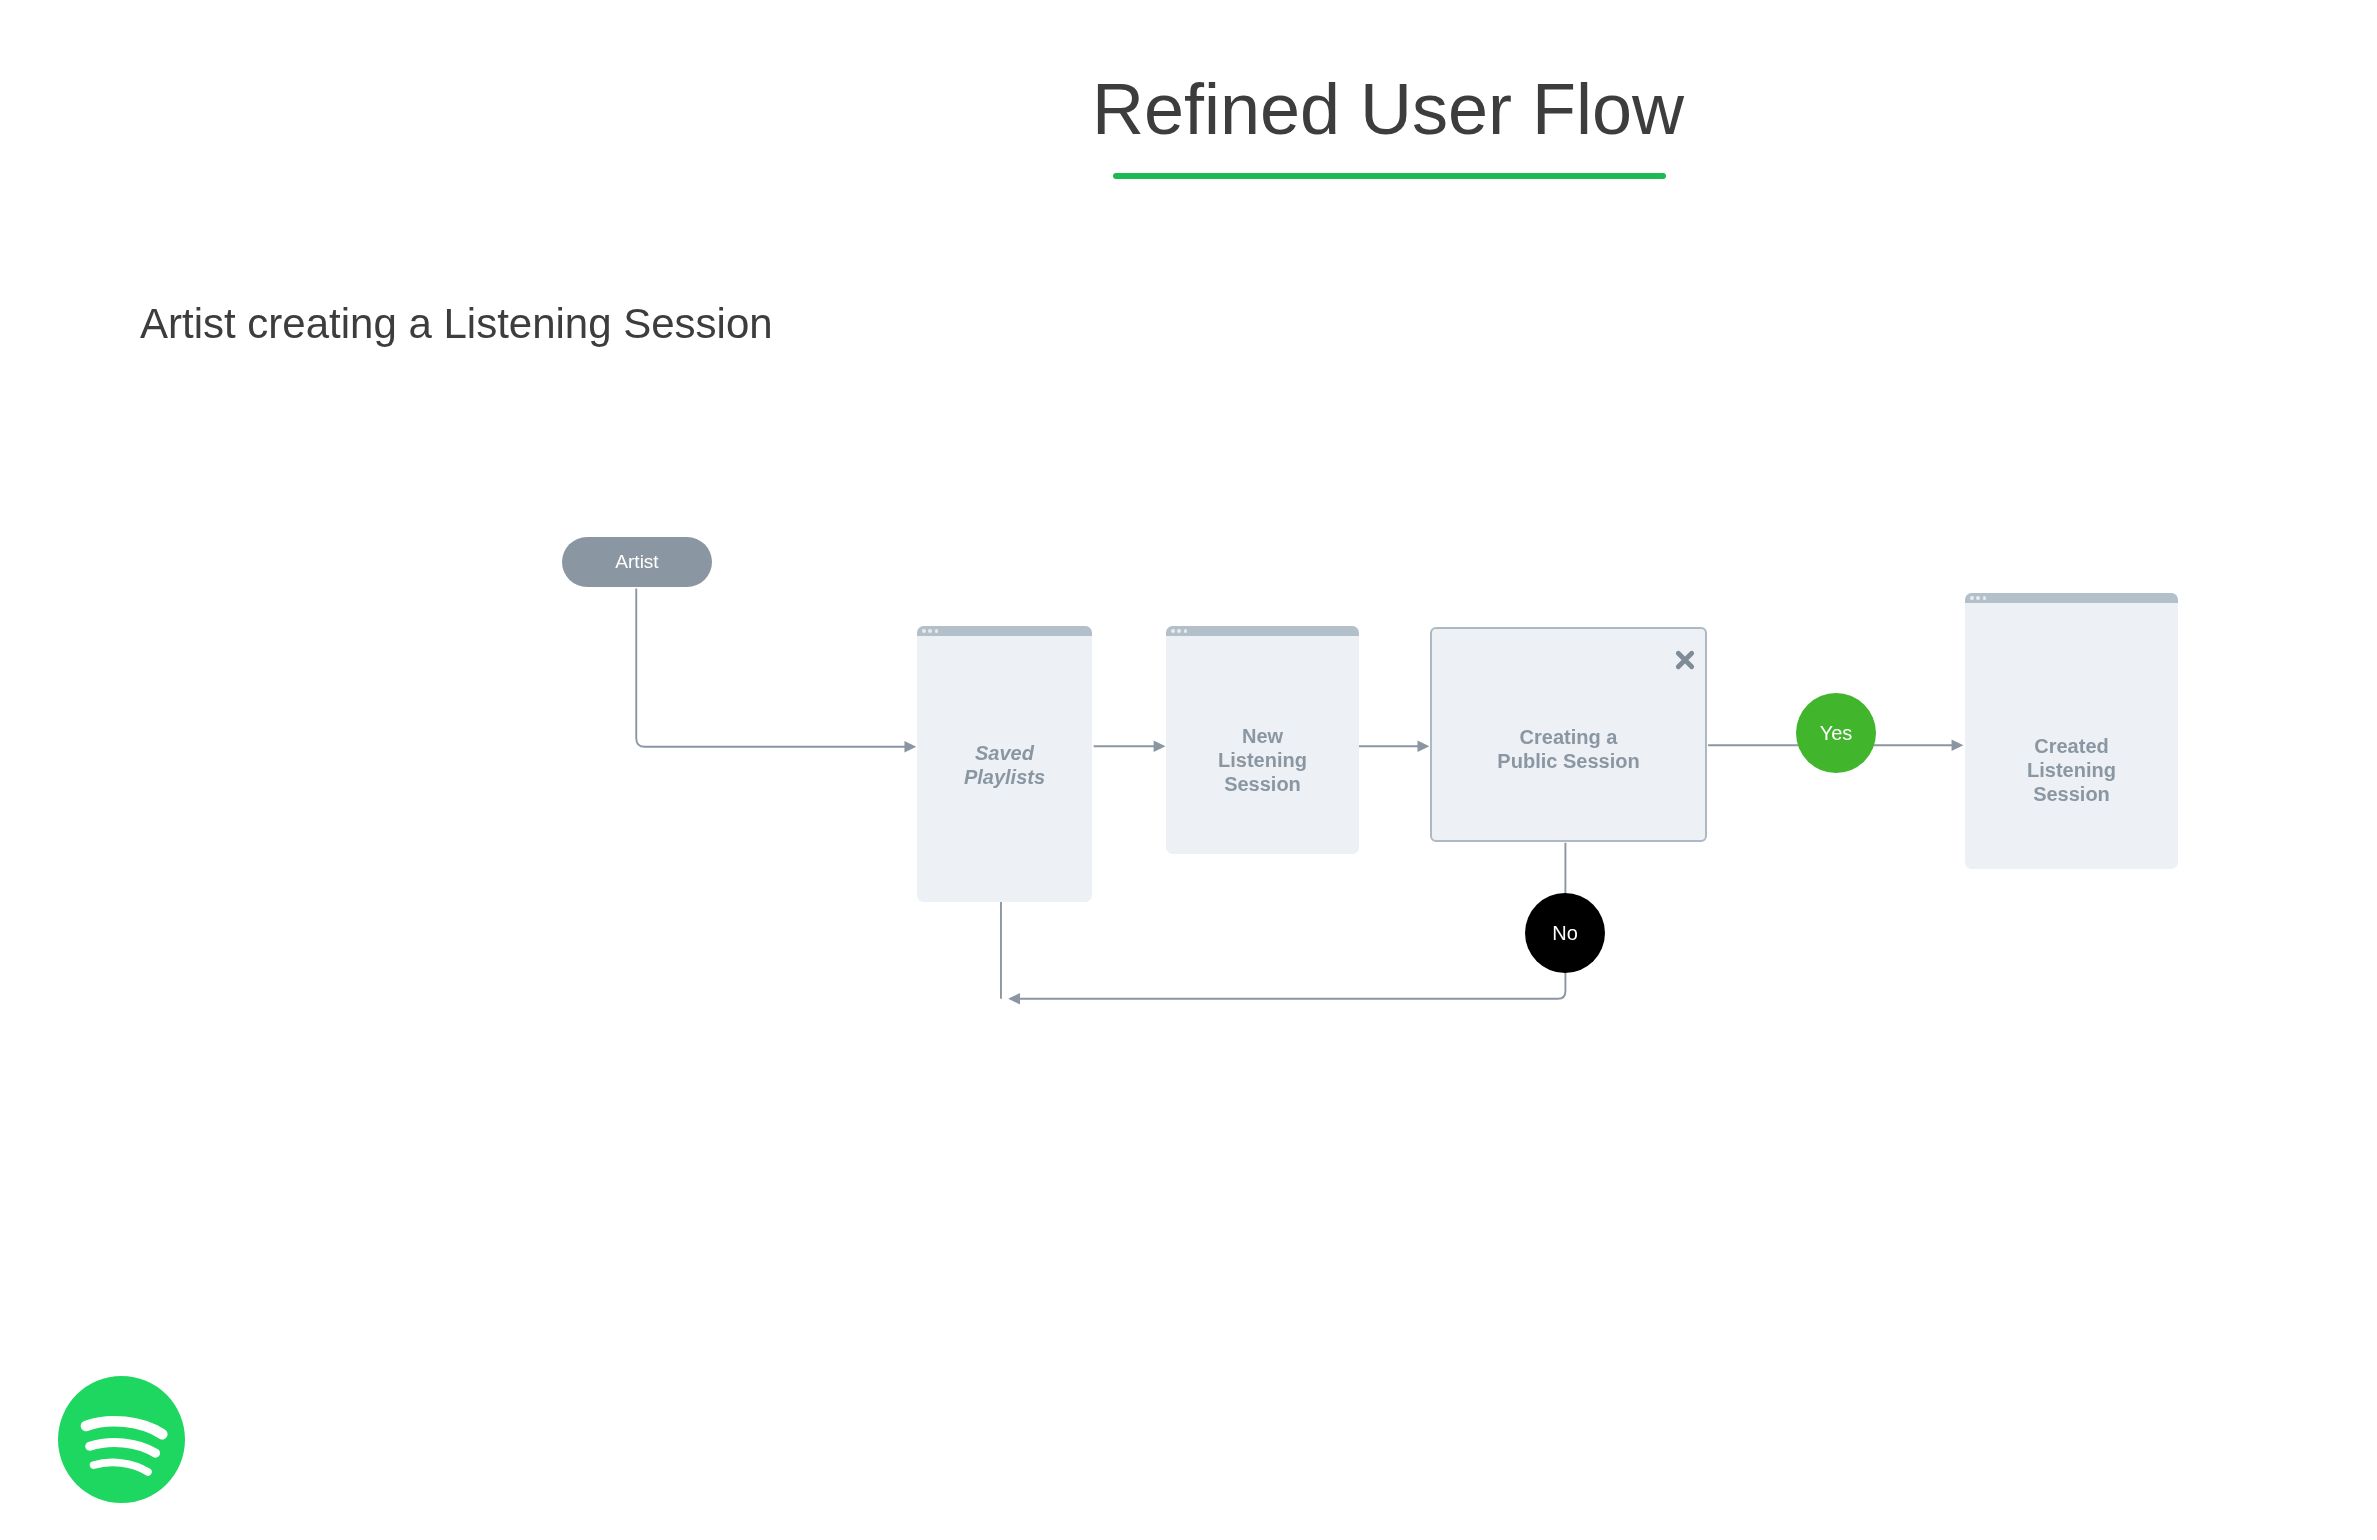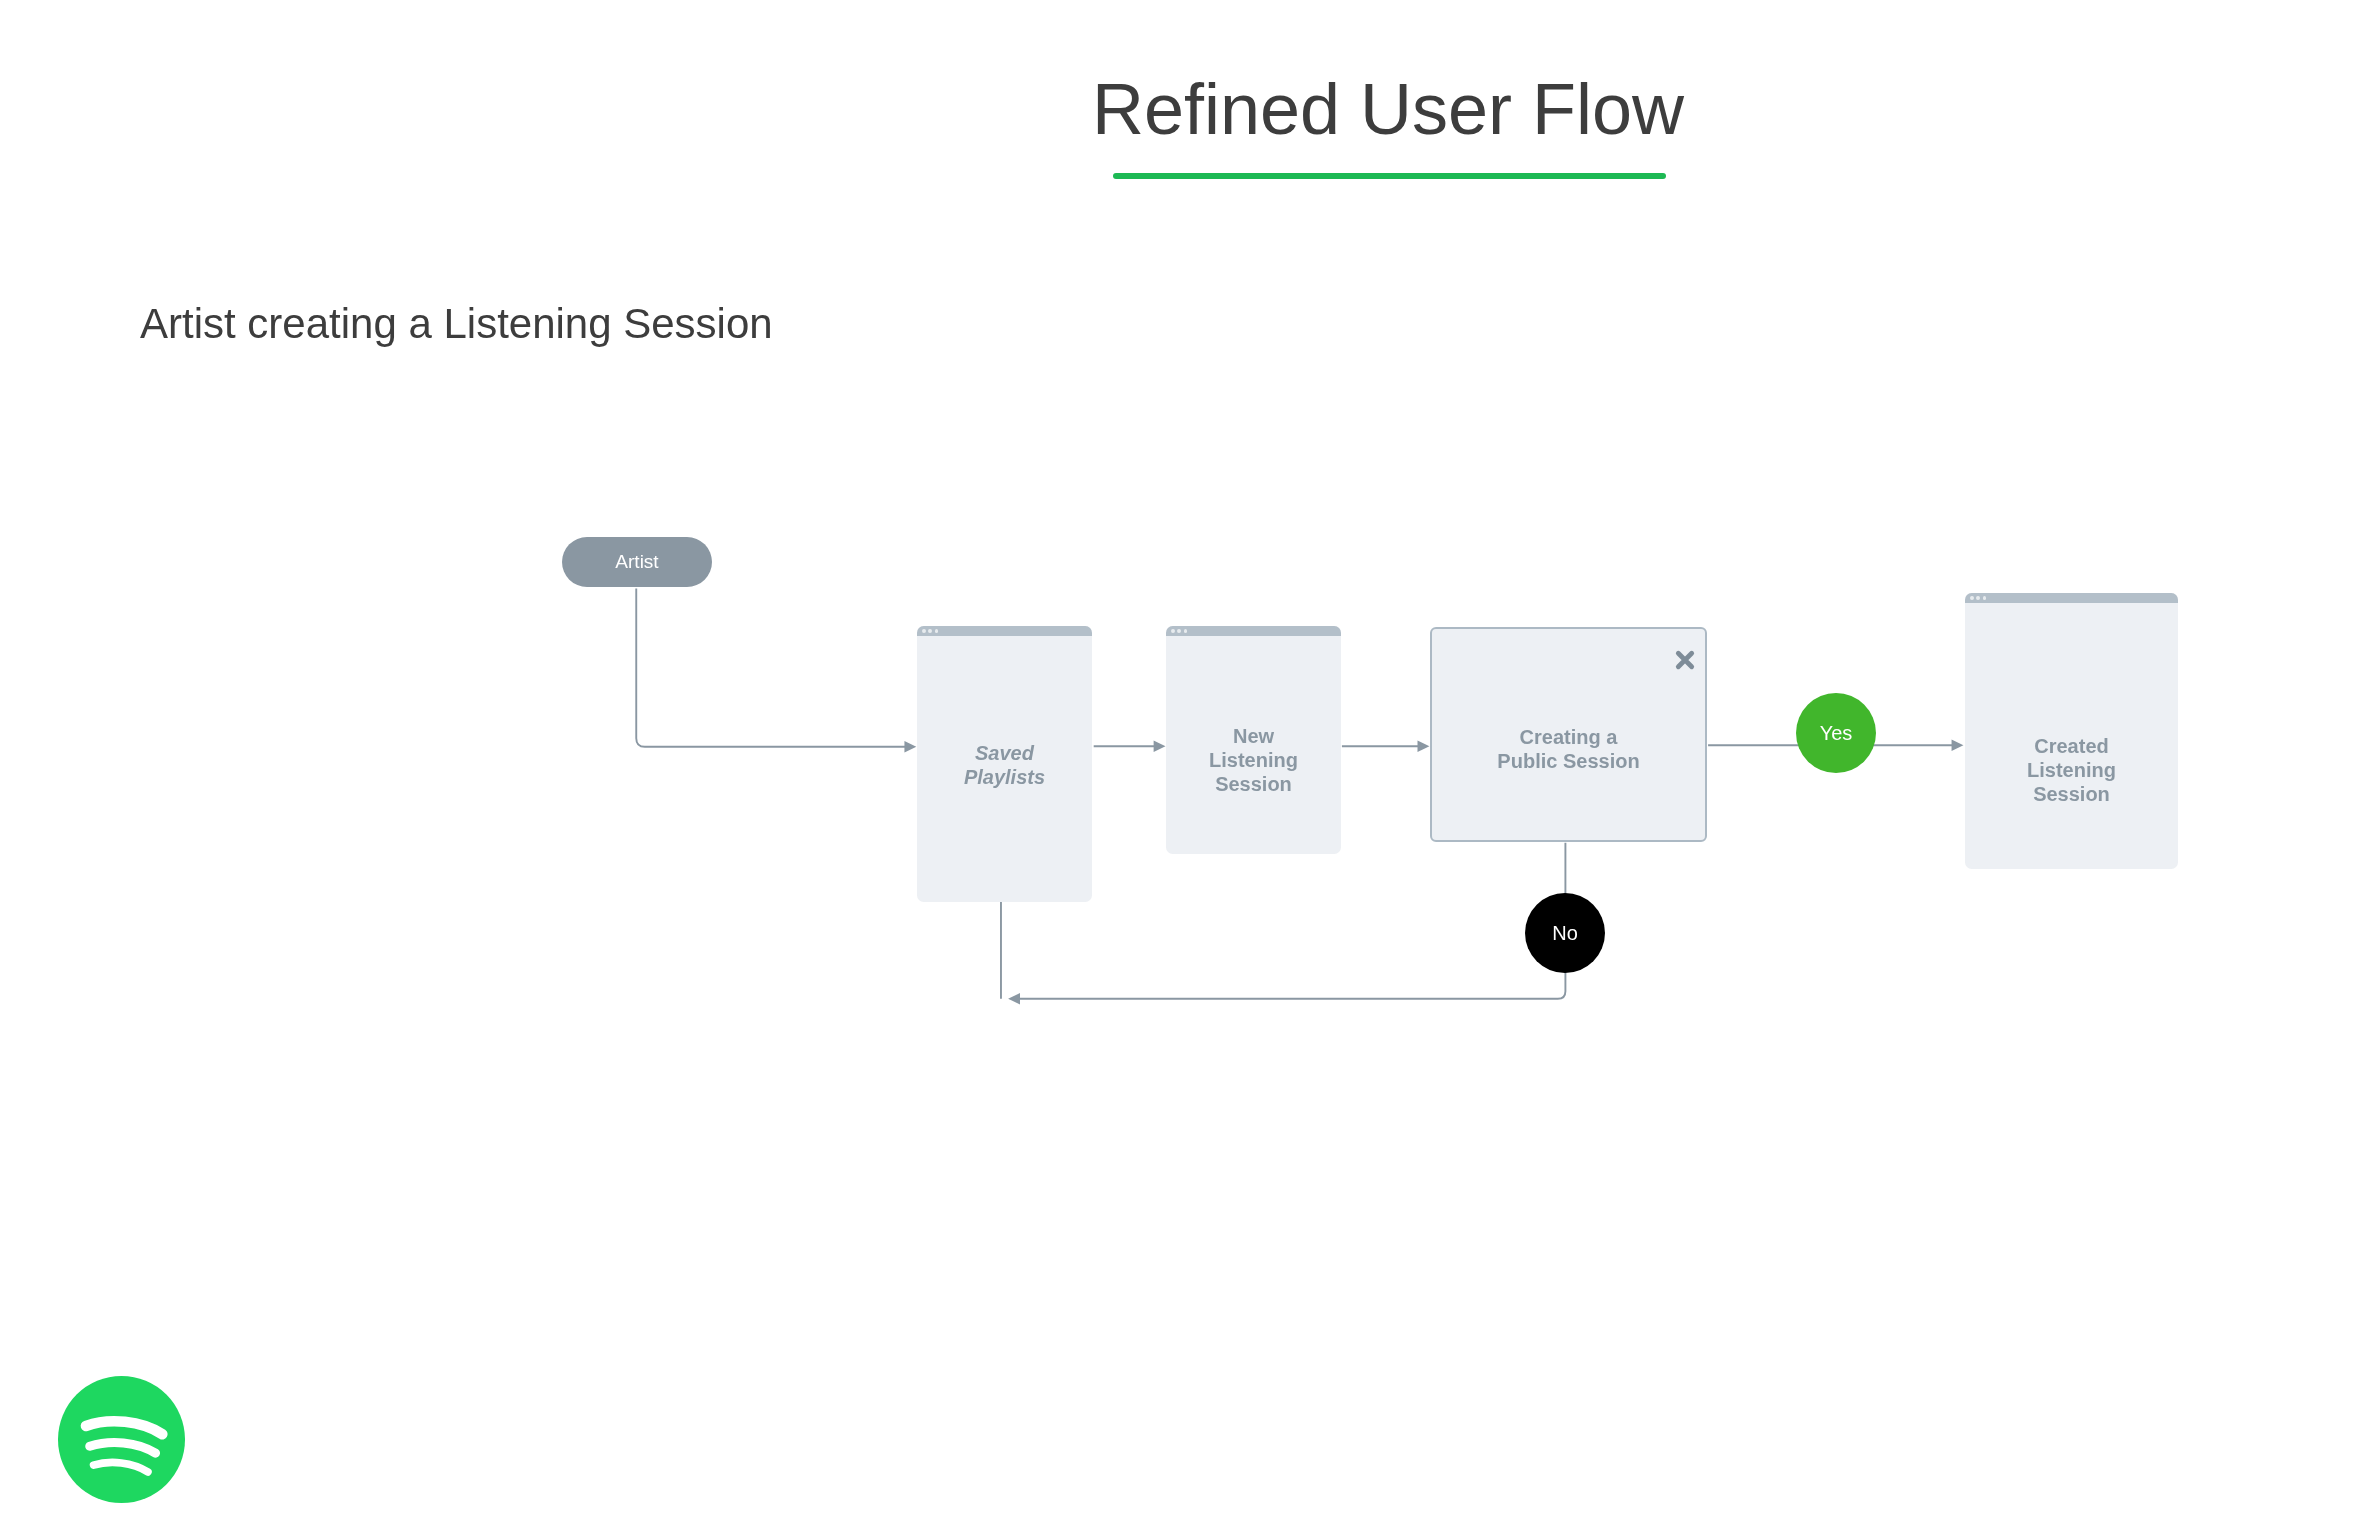--- a/index.html
+++ b/index.html
@@ -63,21 +63,21 @@
   .win-label {
     position: absolute; left: 0; right: 0;
     text-align: center;
     font-size: 20px; line-height: 24px; font-weight: 700;
     color: #8A97A2;
   }
   .win-label span { display: block; }
 
   #box-saved   { left: 917px; top: 626px; width: 175px; height: 276px; font-style: italic; }
   #box-saved .win-label { top: 115px; }
-  #box-new     { left: 1166px; top: 626px; width: 175px; height: 228px; }
+  #box-new     { left: 1166px; top: 626px; width: 193px; height: 228px; }
   #box-new .win-label { top: 98px; }
   #box-created { left: 1965px; top: 593px; width: 213px; height: 276px; }
   #box-created .win-label { top: 141px; }
 
   
   .modal {
     position: absolute; left: 1430px; top: 627px;
     width: 277px; height: 215px; box-sizing: border-box;
     background: #EDF0F4;
     border: 2.9px solid #ACB9C4;

